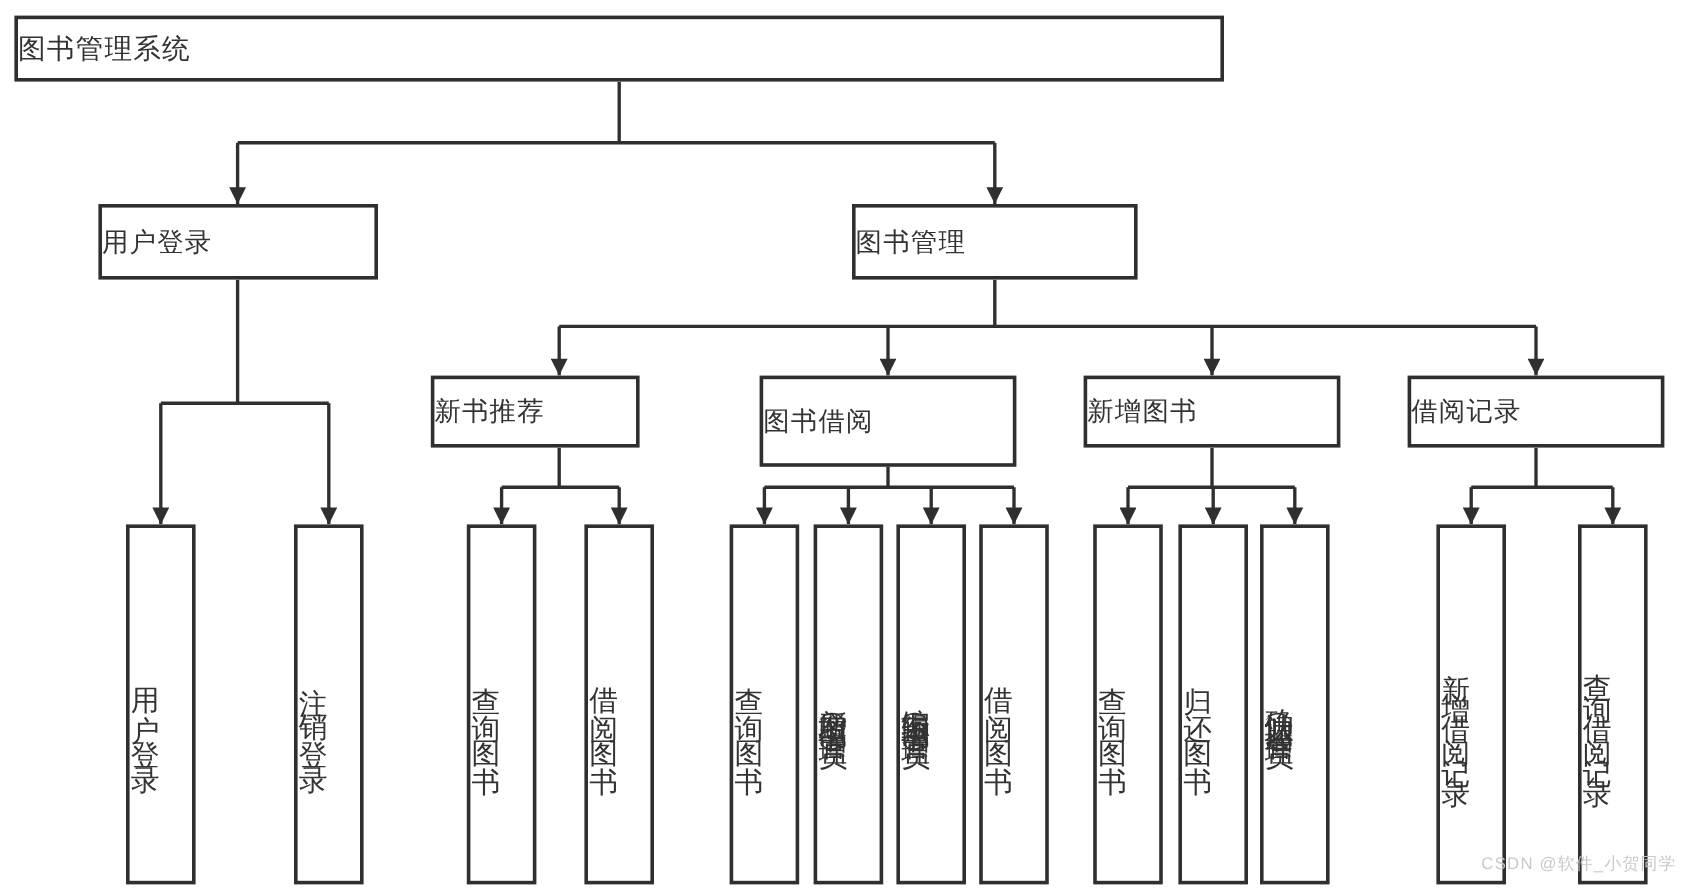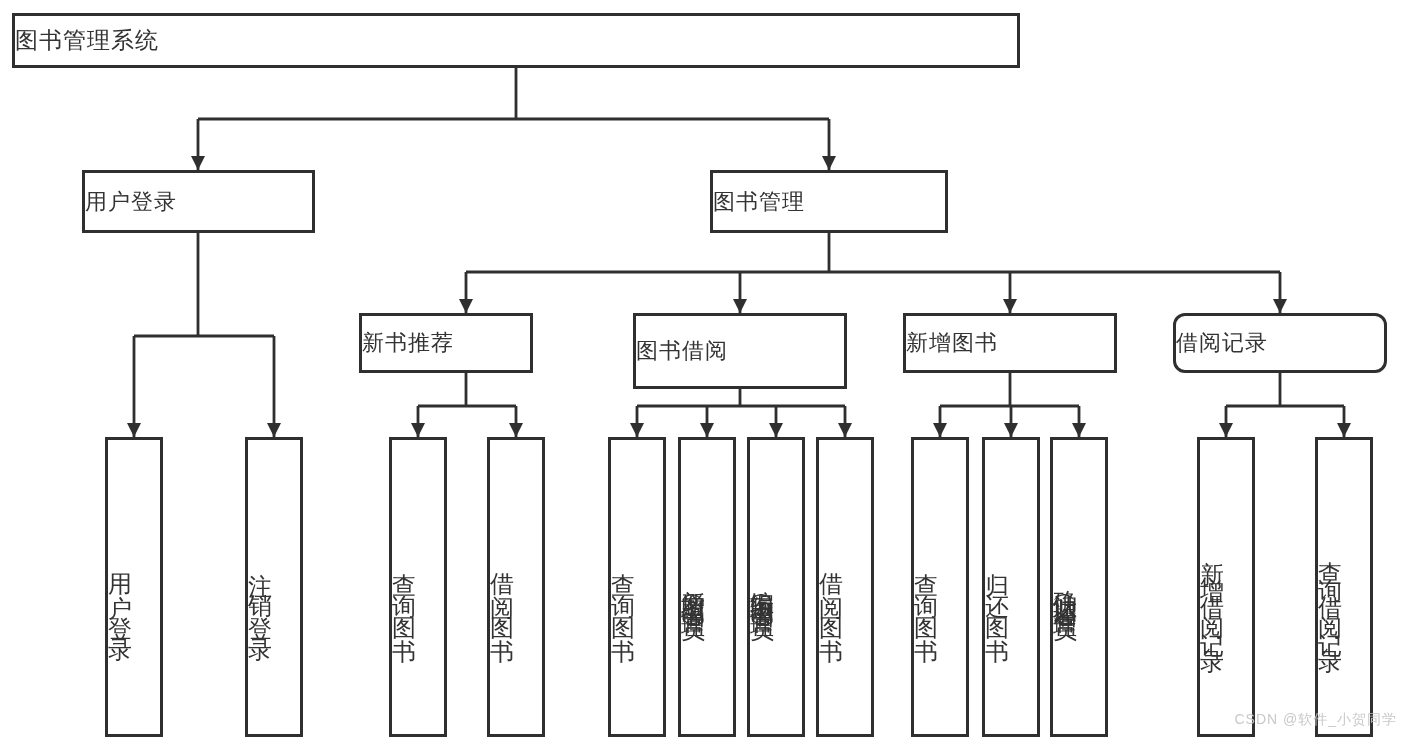--- a/index.html
+++ b/index.html
@@ -91,21 +91,21 @@
 
   <div class="node h-node" style="left:359px;top:313px;width:174px;height:60px;">
     <span class="htext">新书推荐</span>
   </div>
   <div class="node h-node" style="left:633px;top:313px;width:214px;height:76px;">
     <span class="htext">图书借阅</span>
   </div>
   <div class="node h-node" style="left:903px;top:313px;width:214px;height:60px;">
     <span class="htext">新增图书</span>
   </div>
-  <div class="node h-node" style="left:1173px;top:313px;width:214px;height:60px;border-radius:12px;">
+  <div class="node h-node" style="left:1173px;top:313px;width:214px;height:60px;">
     <span class="htext">借阅记录</span>
   </div>
 
   <div class="node v-node" style="left:105px;top:437px;width:58px;height:300px;">
     <span class="vtext" style="letter-spacing: 22px; margin-bottom: -22px;">用户登录</span>
   </div>
   <div class="node v-node" style="left:245px;top:437px;width:58px;height:300px;">
     <span class="vtext" style="letter-spacing: 22px; margin-bottom: -22px;">注销登录</span>
   </div>
 

